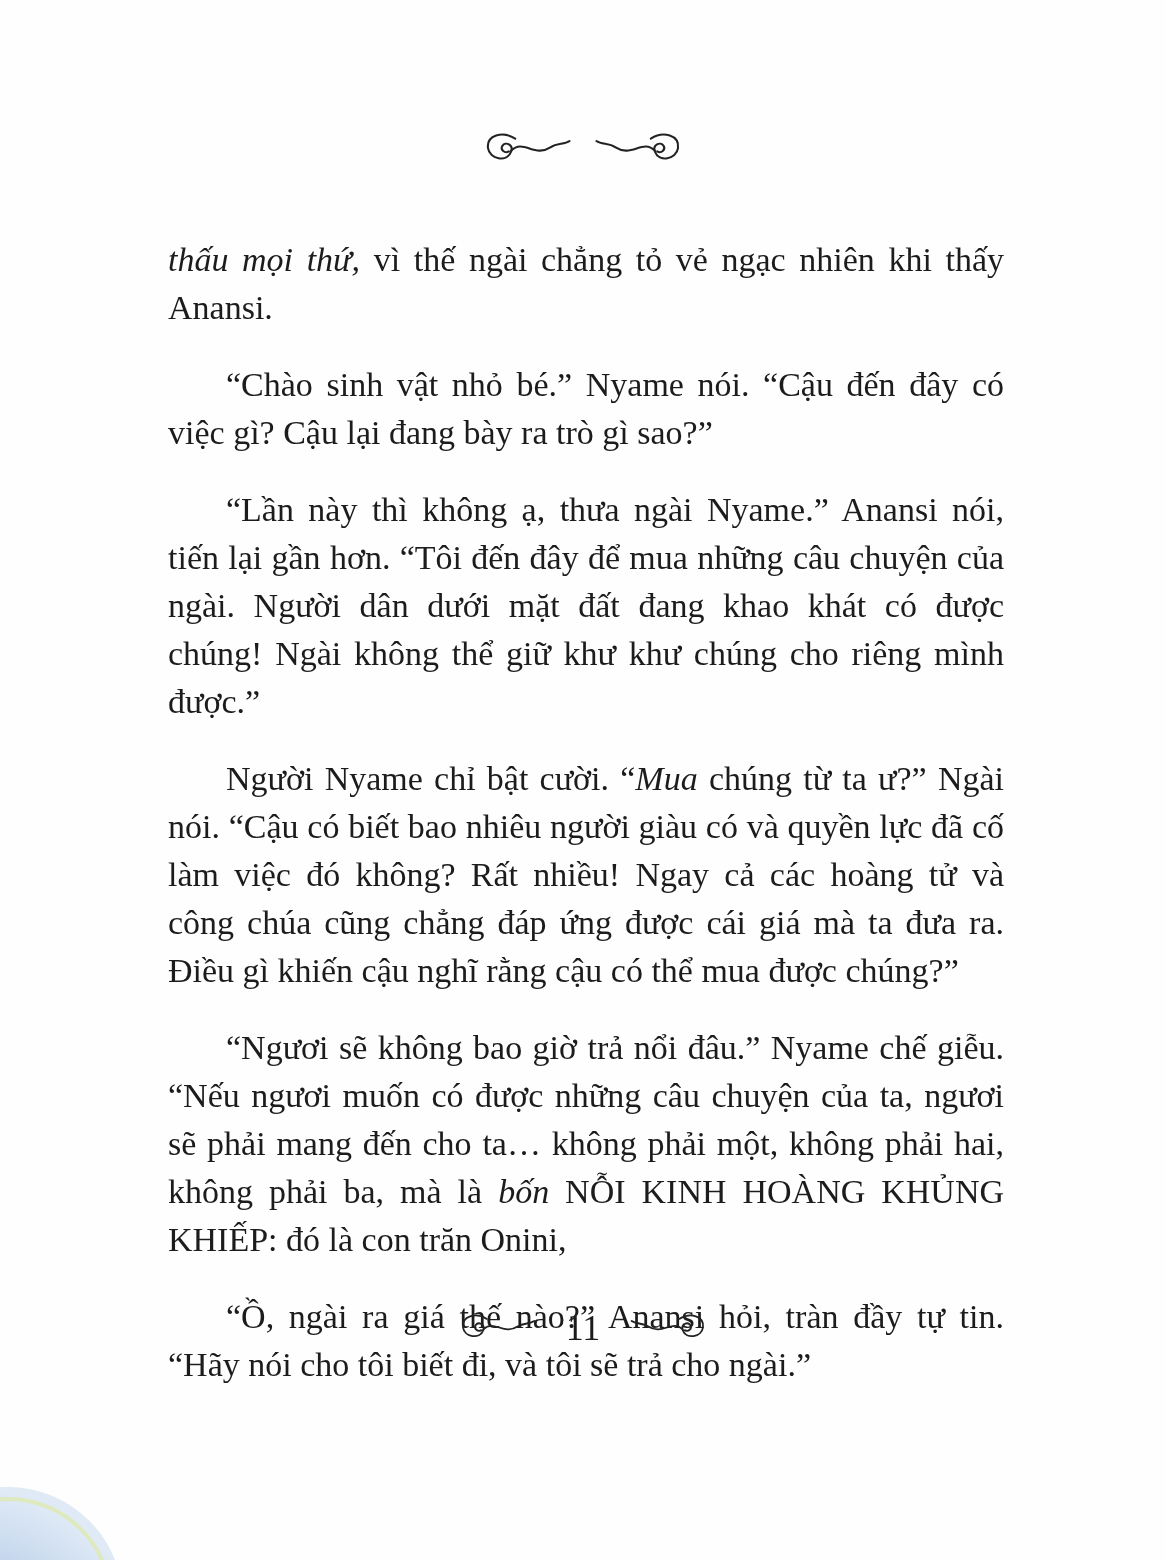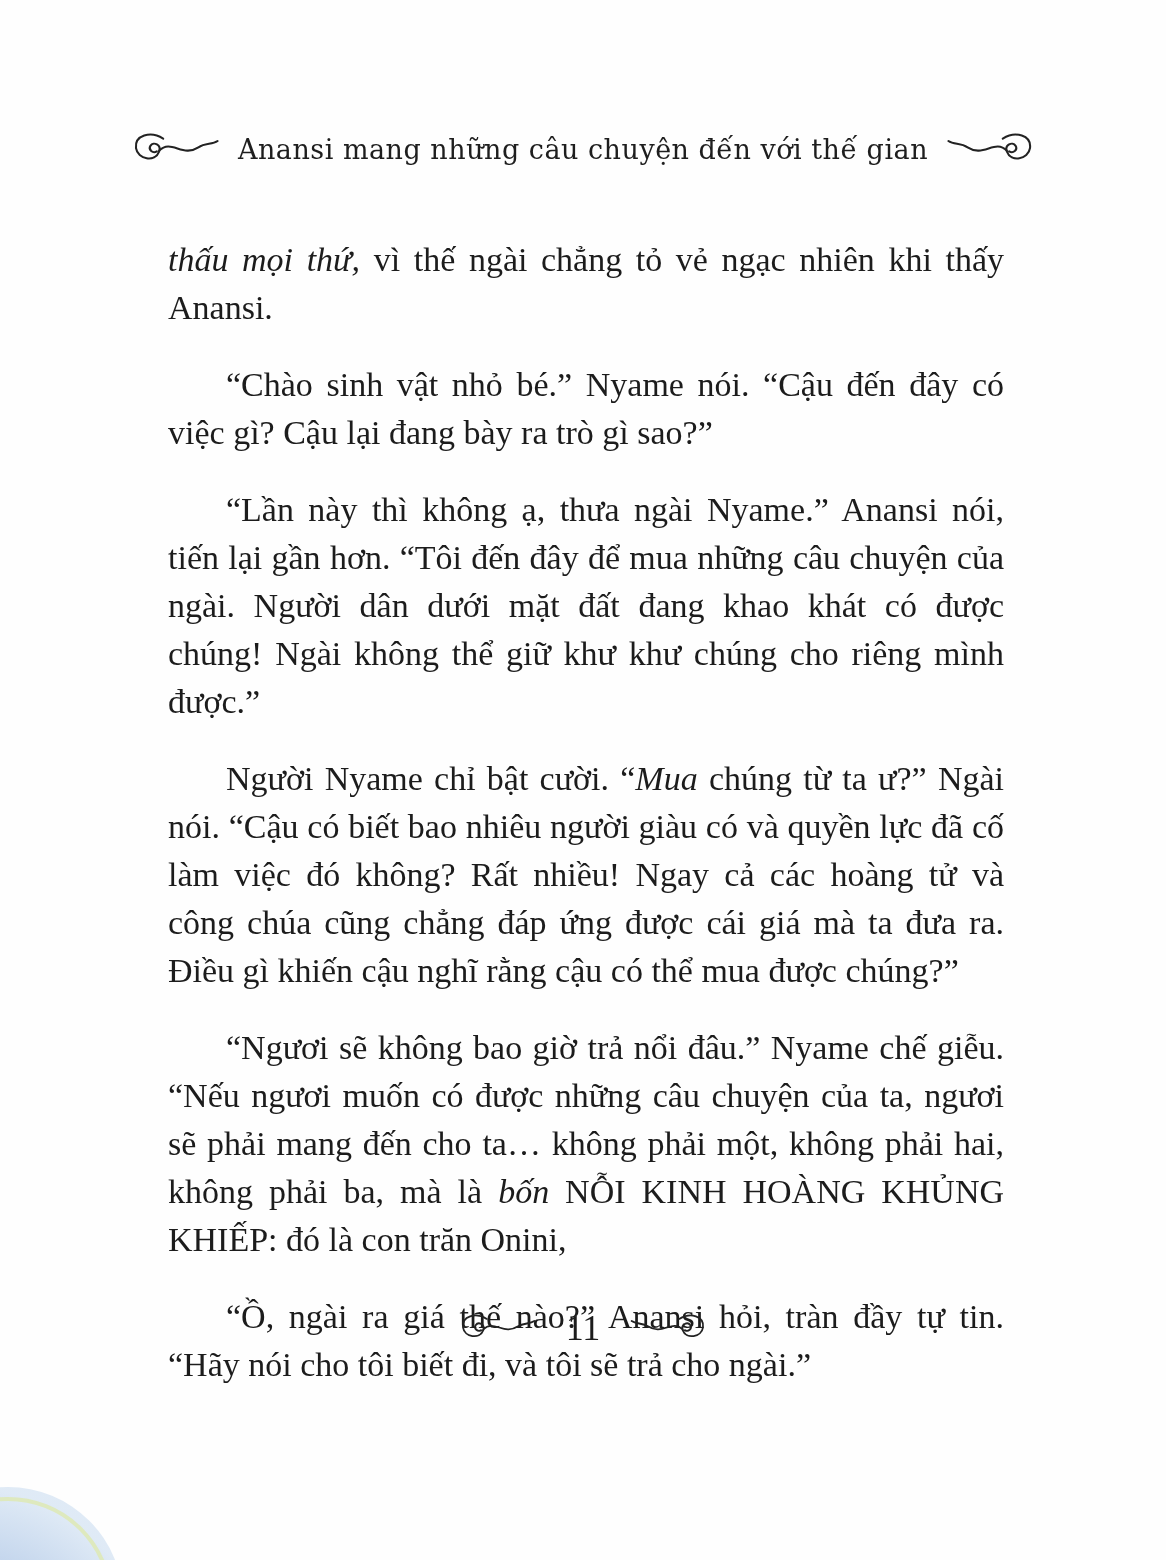--- a/index.html
+++ b/index.html
@@ -104,21 +104,20 @@
 </head>
 <body>
 
 <div class="page">
 
   <div class="running-head">
     <svg class="flourish" viewBox="0 0 120 50" aria-hidden="true">
       <path d="M 44 12 C 28 2, 8 8, 10 24 C 12 38, 34 42, 39 28 C 42 20, 32 15, 28 21 C 25 26, 31 31, 36 28"></path>
       <path d="M 39 27 C 54 12, 68 36, 88 23 C 97 17, 105 20, 112 15"></path>
     </svg>
-    <span class="title">Anansi mang những câu chuyện đến với thế gian</span>
     <svg class="flourish mirrored" viewBox="0 0 120 50" aria-hidden="true">
       <path d="M 44 12 C 28 2, 8 8, 10 24 C 12 38, 34 42, 39 28 C 42 20, 32 15, 28 21 C 25 26, 31 31, 36 28"></path>
       <path d="M 39 27 C 54 12, 68 36, 88 23 C 97 17, 105 20, 112 15"></path>
     </svg>
   </div>
 
   <div class="body-text">
       <p><i>thấu mọi thứ,</i><span> vì thế ngài chẳng tỏ vẻ ngạc nhiên khi thấy Anansi.</span></p>
       <p class="indent"><span>“Chào sinh vật nhỏ bé.” Nyame nói. “Cậu đến đây có việc gì? Cậu lại đang bày ra trò gì sao?”</span></p>
       <p class="indent"><span>“Lần này thì không ạ, thưa ngài Nyame.” Anansi nói, tiến lại gần hơn. “Tôi đến đây để mua những câu chuyện của ngài. Người dân dưới mặt đất đang khao khát có được chúng! Ngài không thể giữ khư khư chúng cho riêng mình được.”</span></p>

